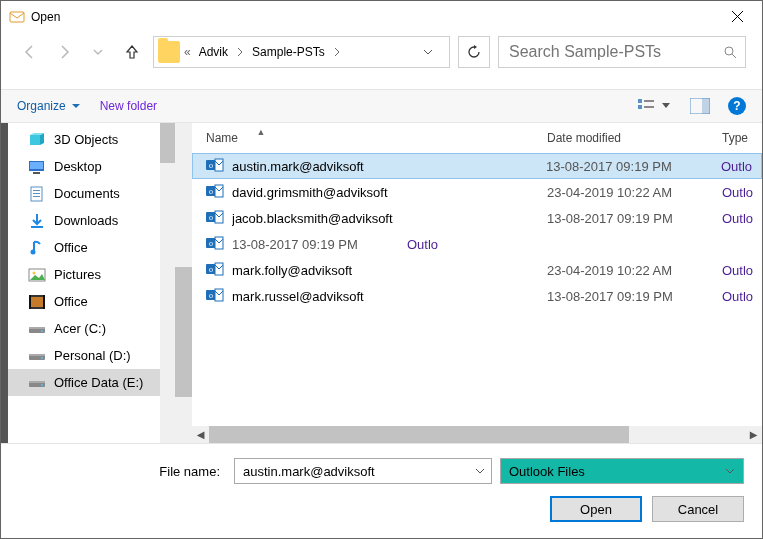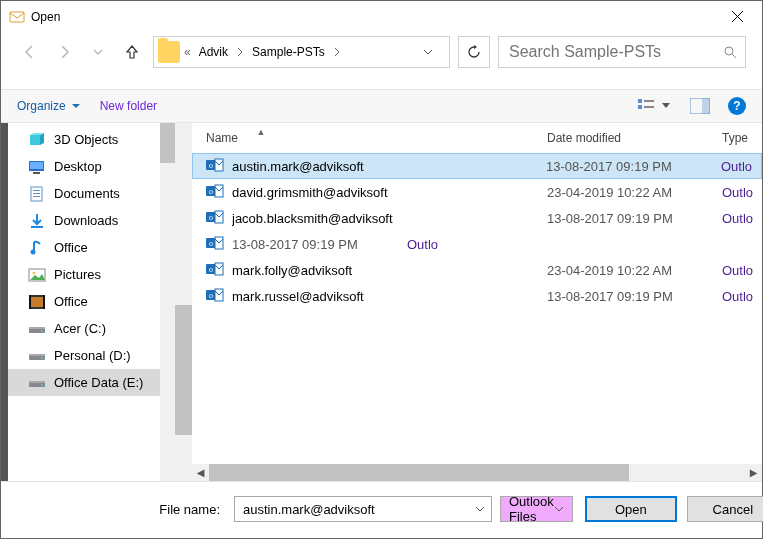--- a/index.html
+++ b/index.html
@@ -54,26 +54,26 @@
   .file-row.sel { background:#cde6f7; border:1px solid #8fc2ec; padding-left:13px;}
   .file-ico { width:18px; height:18px; margin-right:8px; }
   .fname { flex:1; white-space:nowrap; overflow:hidden; text-overflow:ellipsis;}
   .fdate { width:175px; color:#555;}
   .ftype { width:40px; color:#4c1d95; overflow:hidden; white-space:nowrap;}
   .hscroll-row { height:17px; display:flex; }
   .hscroll-row .arrow { width:17px; height:17px; background:#f0f0f0; display:flex; align-items:center; justify-content:center; color:#555; font-size:10px;}
   .hscroll-row .track { flex:1; background:#f0f0f0; position:relative;}
   .hscroll-row .thumb { position:absolute; left:0; top:0; height:17px; width:420px; background:#c2c2c2;}
   
-  .bottom { border-top:1px solid #e5e5e5; padding:14px 18px 16px 0; display:flex; flex-direction:row; gap:12px; background:#fff;}
+  .bottom { border-top:1px solid #e5e5e5; padding:14px 18px 16px 0; display:flex; flex-direction:column; gap:12px; background:#fff;}
   .row1 { display:flex; align-items:center; gap:8px; }
   .fn-label { width:225px; text-align:right; padding-right:6px; font-size:13px;}
   .fn-combo { width:258px; height:26px; border:1px solid #a9a9a9; display:flex; align-items:center; padding:0 6px; background:#fff;}
   .fn-combo input { border:none; outline:none; flex:1; font-size:13px; background:transparent;}
-  .type-combo { flex:1; height:26px; border:1px solid #a9a9a9; background:#f0abfc; display:flex; align-items:center; padding:0 8px; font-size:13px;}
+  .type-combo { flex:1; height:26px; border:1px solid #a9a9a9; background:#14b8a6; display:flex; align-items:center; padding:0 8px; font-size:13px;}
   .row2 { display:flex; justify-content:flex-end; gap:10px; padding-right:0;}
   .btn { width:92px; height:26px; border:1px solid #adadad; background:#e1e1e1; display:flex; align-items:center; justify-content:center; font-size:13px;}
   .btn.primary { border:2px solid #0078d7; background:#e1e1e1;}
   svg { display:block; }
 </style>
 </head>
 <body>
 
 <div class="window">
 

